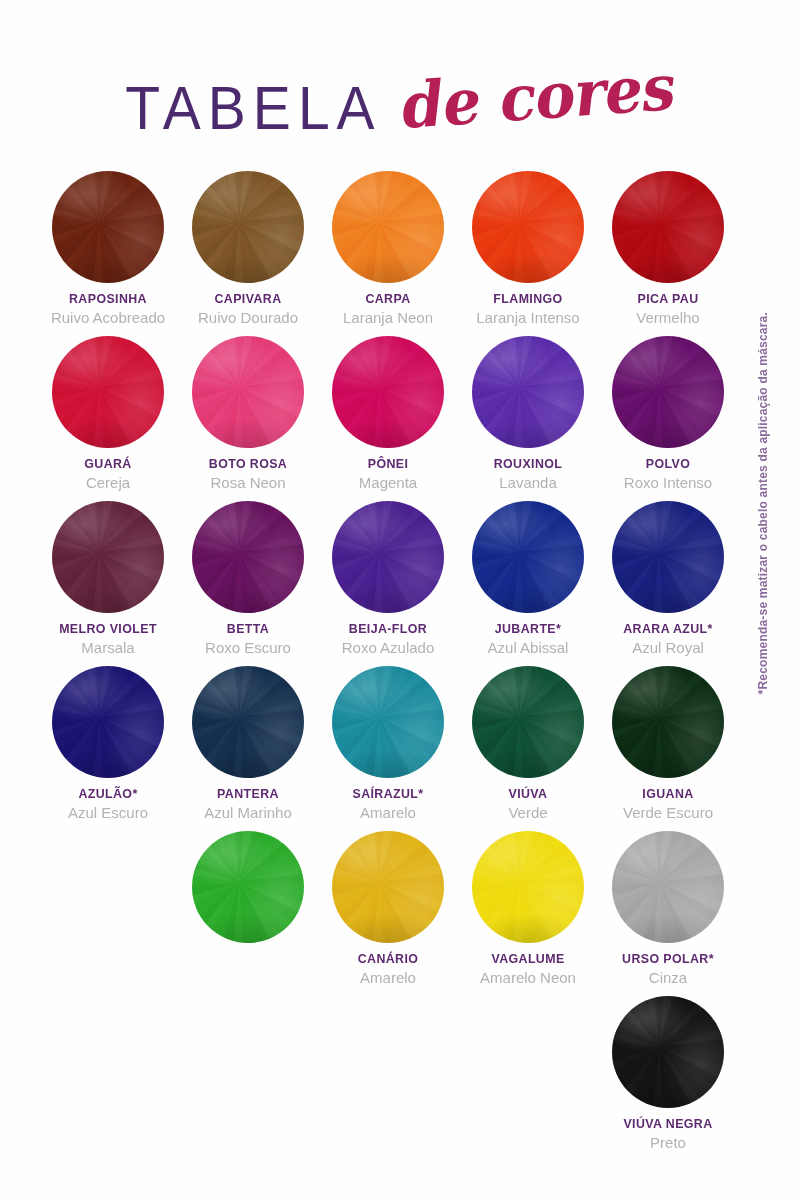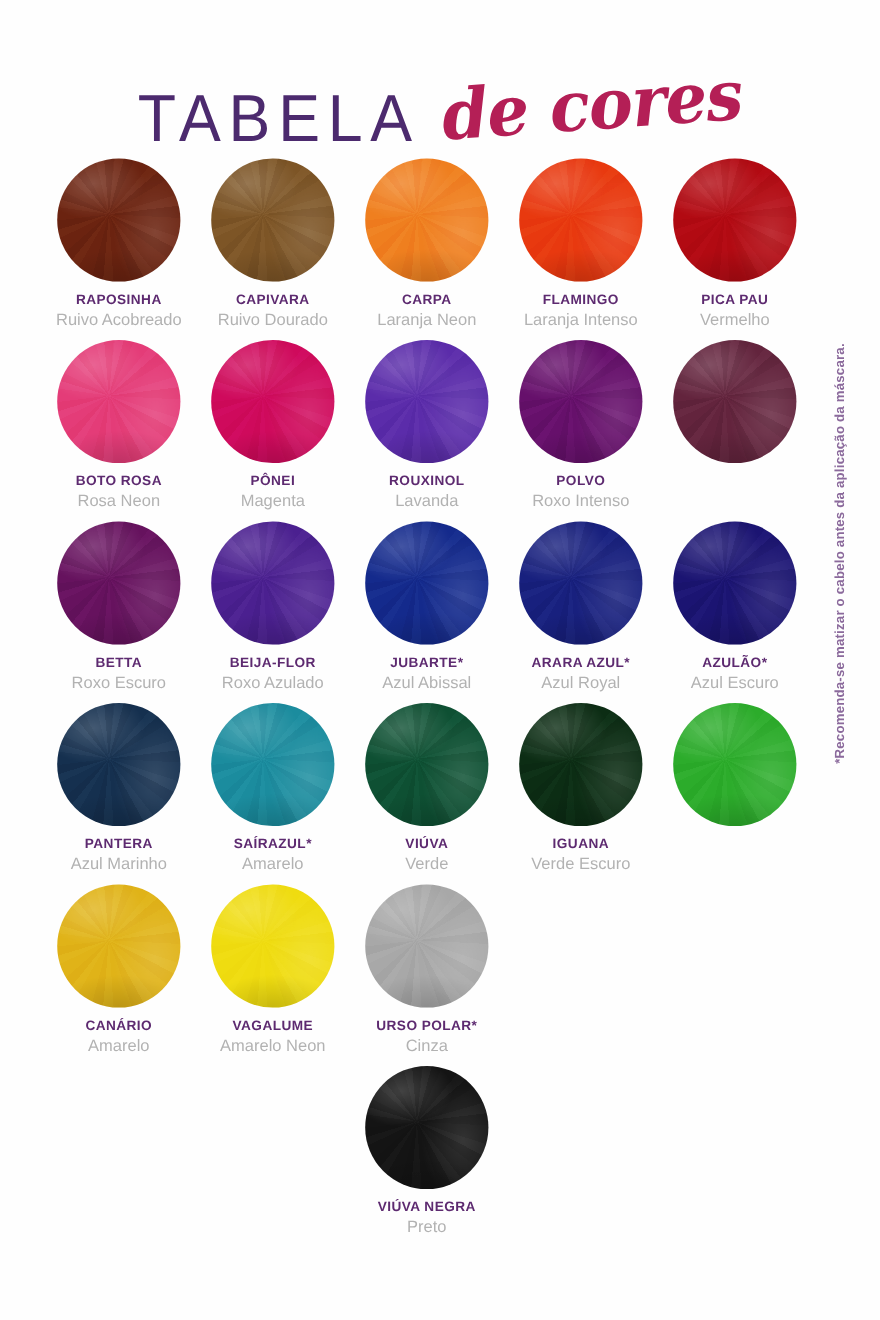--- a/index.html
+++ b/index.html
@@ -53,25 +53,26 @@
     line-height: 1;
     letter-spacing: -1px;
     transform: rotate(-4deg) scaleY(1.05);
     transform-origin: left center;
     margin-top: -4px;
   }
 
   
   .grid {
     position: absolute;
-    top: 144px;
+    top: 171px;
     left: 38px;
     width: 700px;
     display: flex;
     flex-wrap: wrap;
+    justify-content: flex-end;
   }
   .cell {
     width: 140px;
     height: 165px;
     display: flex;
     flex-direction: column;
     align-items: center;
     box-sizing: border-box;
   }
   .cell.single-row {
@@ -191,20 +192,27 @@
         </div>
       </div>
       <div class="cell">
         <div class="swatch" style="background: rgb(178, 10, 18);"></div>
         <div class="labels">
           <div class="sw-name">PICA PAU</div>
           <div class="sw-desc">Vermelho</div>
         </div>
       </div>
       <div class="cell">
+        <div class="swatch" style="background: rgb(207, 18, 54);"></div>
+        <div class="labels">
+          <div class="sw-name">GUARÁ</div>
+          <div class="sw-desc">Cereja</div>
+        </div>
+      </div>
+      <div class="cell">
         <div class="swatch" style="background: rgb(228, 60, 120);"></div>
         <div class="labels">
           <div class="sw-name">BOTO ROSA</div>
           <div class="sw-desc">Rosa Neon</div>
         </div>
       </div>
       <div class="cell">
         <div class="swatch" style="background: rgb(207, 10, 92);"></div>
         <div class="labels">
           <div class="sw-name">PÔNEI</div>
@@ -220,20 +228,24 @@
       </div>
       <div class="cell">
         <div class="swatch" style="background: rgb(102, 16, 107);"></div>
         <div class="labels">
           <div class="sw-name">POLVO</div>
           <div class="sw-desc">Roxo Intenso</div>
         </div>
       </div>
       <div class="cell">
         <div class="swatch" style="background: rgb(99, 36, 61);"></div>
+        <div class="labels">
+          <div class="sw-name">MELRO VIOLET</div>
+          <div class="sw-desc">Marsala</div>
+        </div>
       </div>
       <div class="cell">
         <div class="swatch" style="background: rgb(102, 18, 94);"></div>
         <div class="labels">
           <div class="sw-name">BETTA</div>
           <div class="sw-desc">Roxo Escuro</div>
         </div>
       </div>
       <div class="cell">
         <div class="swatch" style="background: rgb(75, 32, 144);"></div>

